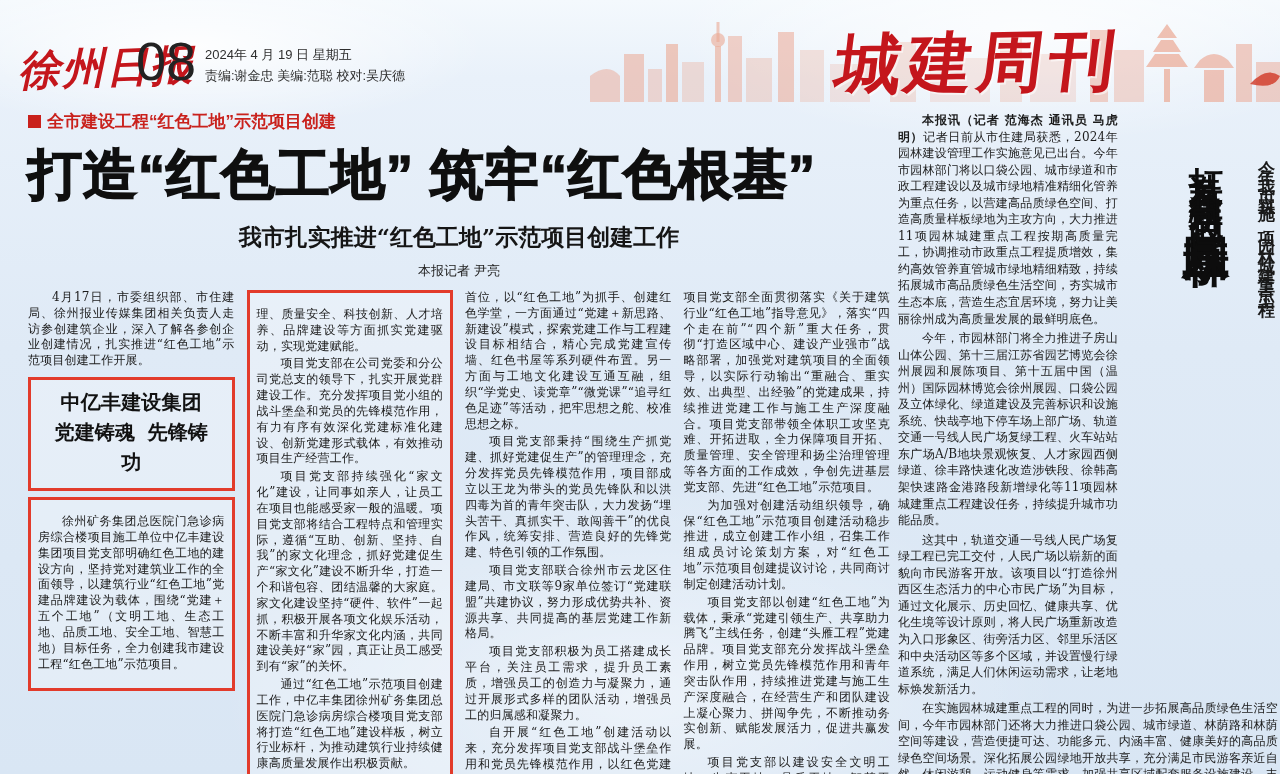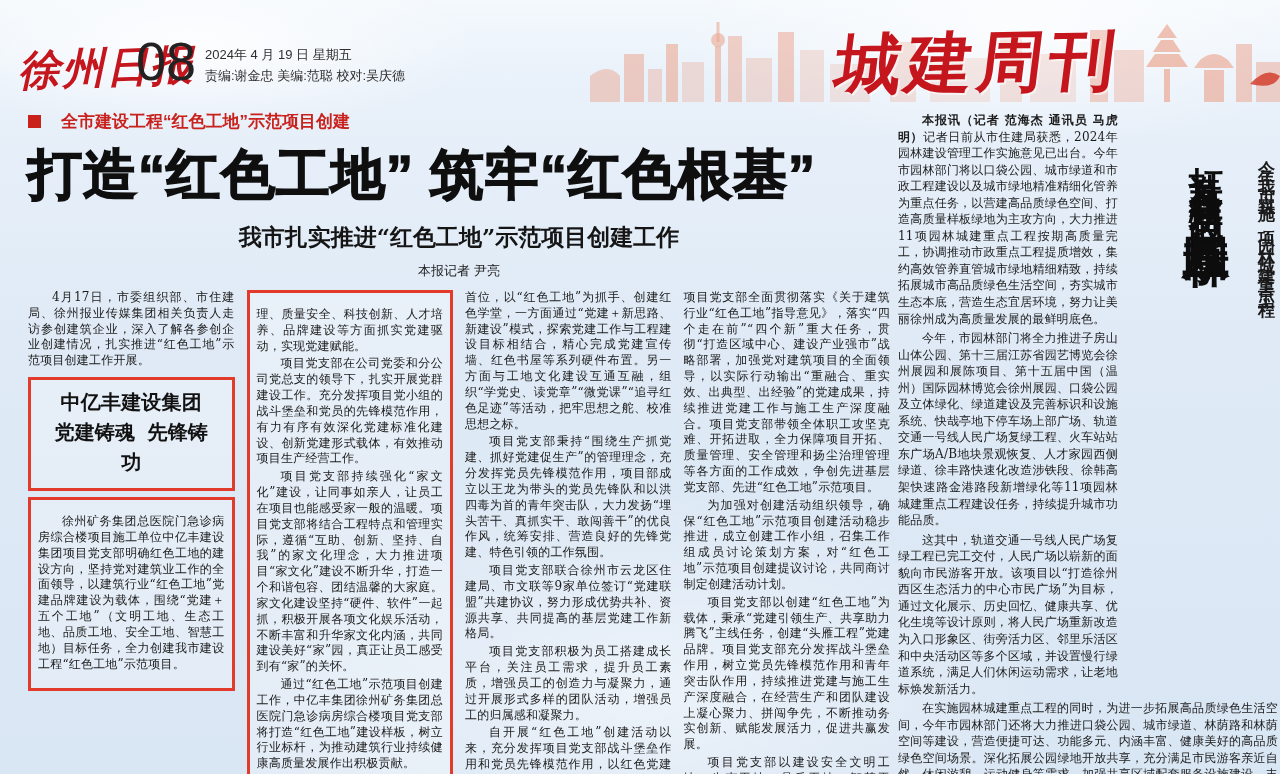--- a/index.html
+++ b/index.html
@@ -18,21 +18,21 @@
     font-family:"Liberation Sans",sans-serif;}
   .date-block{position:absolute;left:205px;top:44px;font-size:13px;color:#2e2e2e;
     font-family:"Liberation Sans",sans-serif;line-height:1.65;}
   .skyline{position:absolute;right:0;top:14px;}
   .weekly-title{position:absolute;right:160px;top:18px;font-size:66px;font-weight:900;color:#c4161c;
     font-family:"DejaVu Serif",serif;letter-spacing:5px;transform:skewX(-8deg) rotate(-1deg);
     text-shadow:2px 2px 0 rgba(255,255,255,.55);}
   
   .main-article{position:absolute;left:28px;top:110px;width:862px;bottom:0;}
   .kicker{font-family:"Liberation Sans",sans-serif;font-weight:bold;font-size:17px;color:#c9211c;
-    display:flex;align-items:center;gap:20px;}
+    display:flex;align-items:center;gap:6px;}
   .kicker-square{width:13px;height:13px;background:#c9211c;display:inline-block;}
   .headline{margin-top:6px;text-align:left;font-family:"Liberation Sans",sans-serif;
     font-weight:900;font-size:54px;letter-spacing:1px;color:#0f0f0f;-webkit-text-stroke:1.4px #0f0f0f;}
   .subhead{margin-top:10px;text-align:center;font-size:23px;font-weight:bold;color:#151515;}
   .byline{margin-top:9px;text-align:center;font-size:13px;color:#222;}
   .columns{display:flex;gap:12px;margin-top:10px;height:504px;overflow:hidden;}
   .col{flex:1;min-width:0;font-size:12px;line-height:1.32;text-align:justify;letter-spacing:.2px;}
   .col p{margin:0 0 2px 0;text-indent:2em;}
   .col p.cont{text-indent:0;}
   .redbox{border:3px solid #e23b2b;padding:14px 7px;margin:6px 0;background:rgba(255,255,255,.25);}
@@ -116,21 +116,21 @@
         <div class="redbox redbox-bottom">
           <p>徐州矿务集团总医院门急诊病房综合楼项目施工单位中亿丰建设集团项目党支部明确红色工地的建设方向，坚持党对建筑业工作的全面领导，以建筑行业“红色工地”党建品牌建设为载体，围绕“党建＋五个工地”（文明工地、生态工地、品质工地、安全工地、智慧工地）目标任务，全力创建我市建设工程“红色工地”示范项目。</p>
 
         </div>
       </div>
 
       <div class="col">
         <div class="redbox" style="margin-top:0;">
           <p class="cont">理、质量安全、科技创新、人才培养、品牌建设等方面抓实党建驱动，实现党建赋能。</p>
           <p>项目党支部在公司党委和分公司党总支的领导下，扎实开展党群建设工作。充分发挥项目党小组的战斗堡垒和党员的先锋模范作用，有力有序有效深化党建标准化建设、创新党建形式载体，有效推动项目生产经营工作。</p>
-          <p>项目党支部持续强化“家文化”建设，让同事如亲人，让员工在项目也能感受家一般的温暖。项目党支部将结合工程特点和管理实际，遵循“互助、创新、坚持、自我”的家文化理念，大力推进项目“家文化”建设不断升华，打造一个和谐包容、团结温馨的大家庭。家文化建设坚持“硬件、软件”一起抓，积极开展各项文化娱乐活动，不断丰富和升华家文化内涵，共同建设美好“家”园，真正让员工感受到有“家”的关怀。</p>
+          <p>项目党支部持续强化“家文化”建设，让同事如亲人，让员工在项目也能感受家一般的温暖。项目党支部将结合工程特点和管理实际，遵循“互助、创新、坚持、自我”的家文化理念，抓好党建促生产“家文化”建设不断升华，打造一个和谐包容、团结温馨的大家庭。家文化建设坚持“硬件、软件”一起抓，积极开展各项文化娱乐活动，不断丰富和升华家文化内涵，共同建设美好“家”园，真正让员工感受到有“家”的关怀。</p>
           <p>通过“红色工地”示范项目创建工作，中亿丰集团徐州矿务集团总医院门急诊病房综合楼项目党支部将打造“红色工地”建设样板，树立行业标杆，为推动建筑行业持续健康高质量发展作出积极贡献。</p>
         </div>
 
       </div>
 
       <div class="col">
         <p class="cont">首位，以“红色工地”为抓手、创建红色学堂，一方面通过“党建＋新思路、新建设”模式，探索党建工作与工程建设目标相结合，精心完成党建宣传墙、红色书屋等系列硬件布置。另一方面与工地文化建设互通互融，组织“学党史、读党章”“微党课”“追寻红色足迹”等活动，把牢思想之舵、校准思想之标。</p>
         <p>项目党支部秉持“围绕生产抓党建、抓好党建促生产”的管理理念，充分发挥党员先锋模范作用，项目部成立以王龙为带头的党员先锋队和以洪四毒为首的青年突击队，大力发扬“埋头苦干、真抓实干、敢闯善干”的优良作风，统筹安排、营造良好的先锋党建、特色引领的工作氛围。</p>
         <p>项目党支部联合徐州市云龙区住建局、市文联等9家单位签订“党建联盟”共建协议，努力形成优势共补、资源共享、共同提高的基层党建工作新格局。</p>
         <p>项目党支部积极为员工搭建成长平台，关注员工需求，提升员工素质，增强员工的创造力与凝聚力，通过开展形式多样的团队活动，增强员工的归属感和凝聚力。</p>

